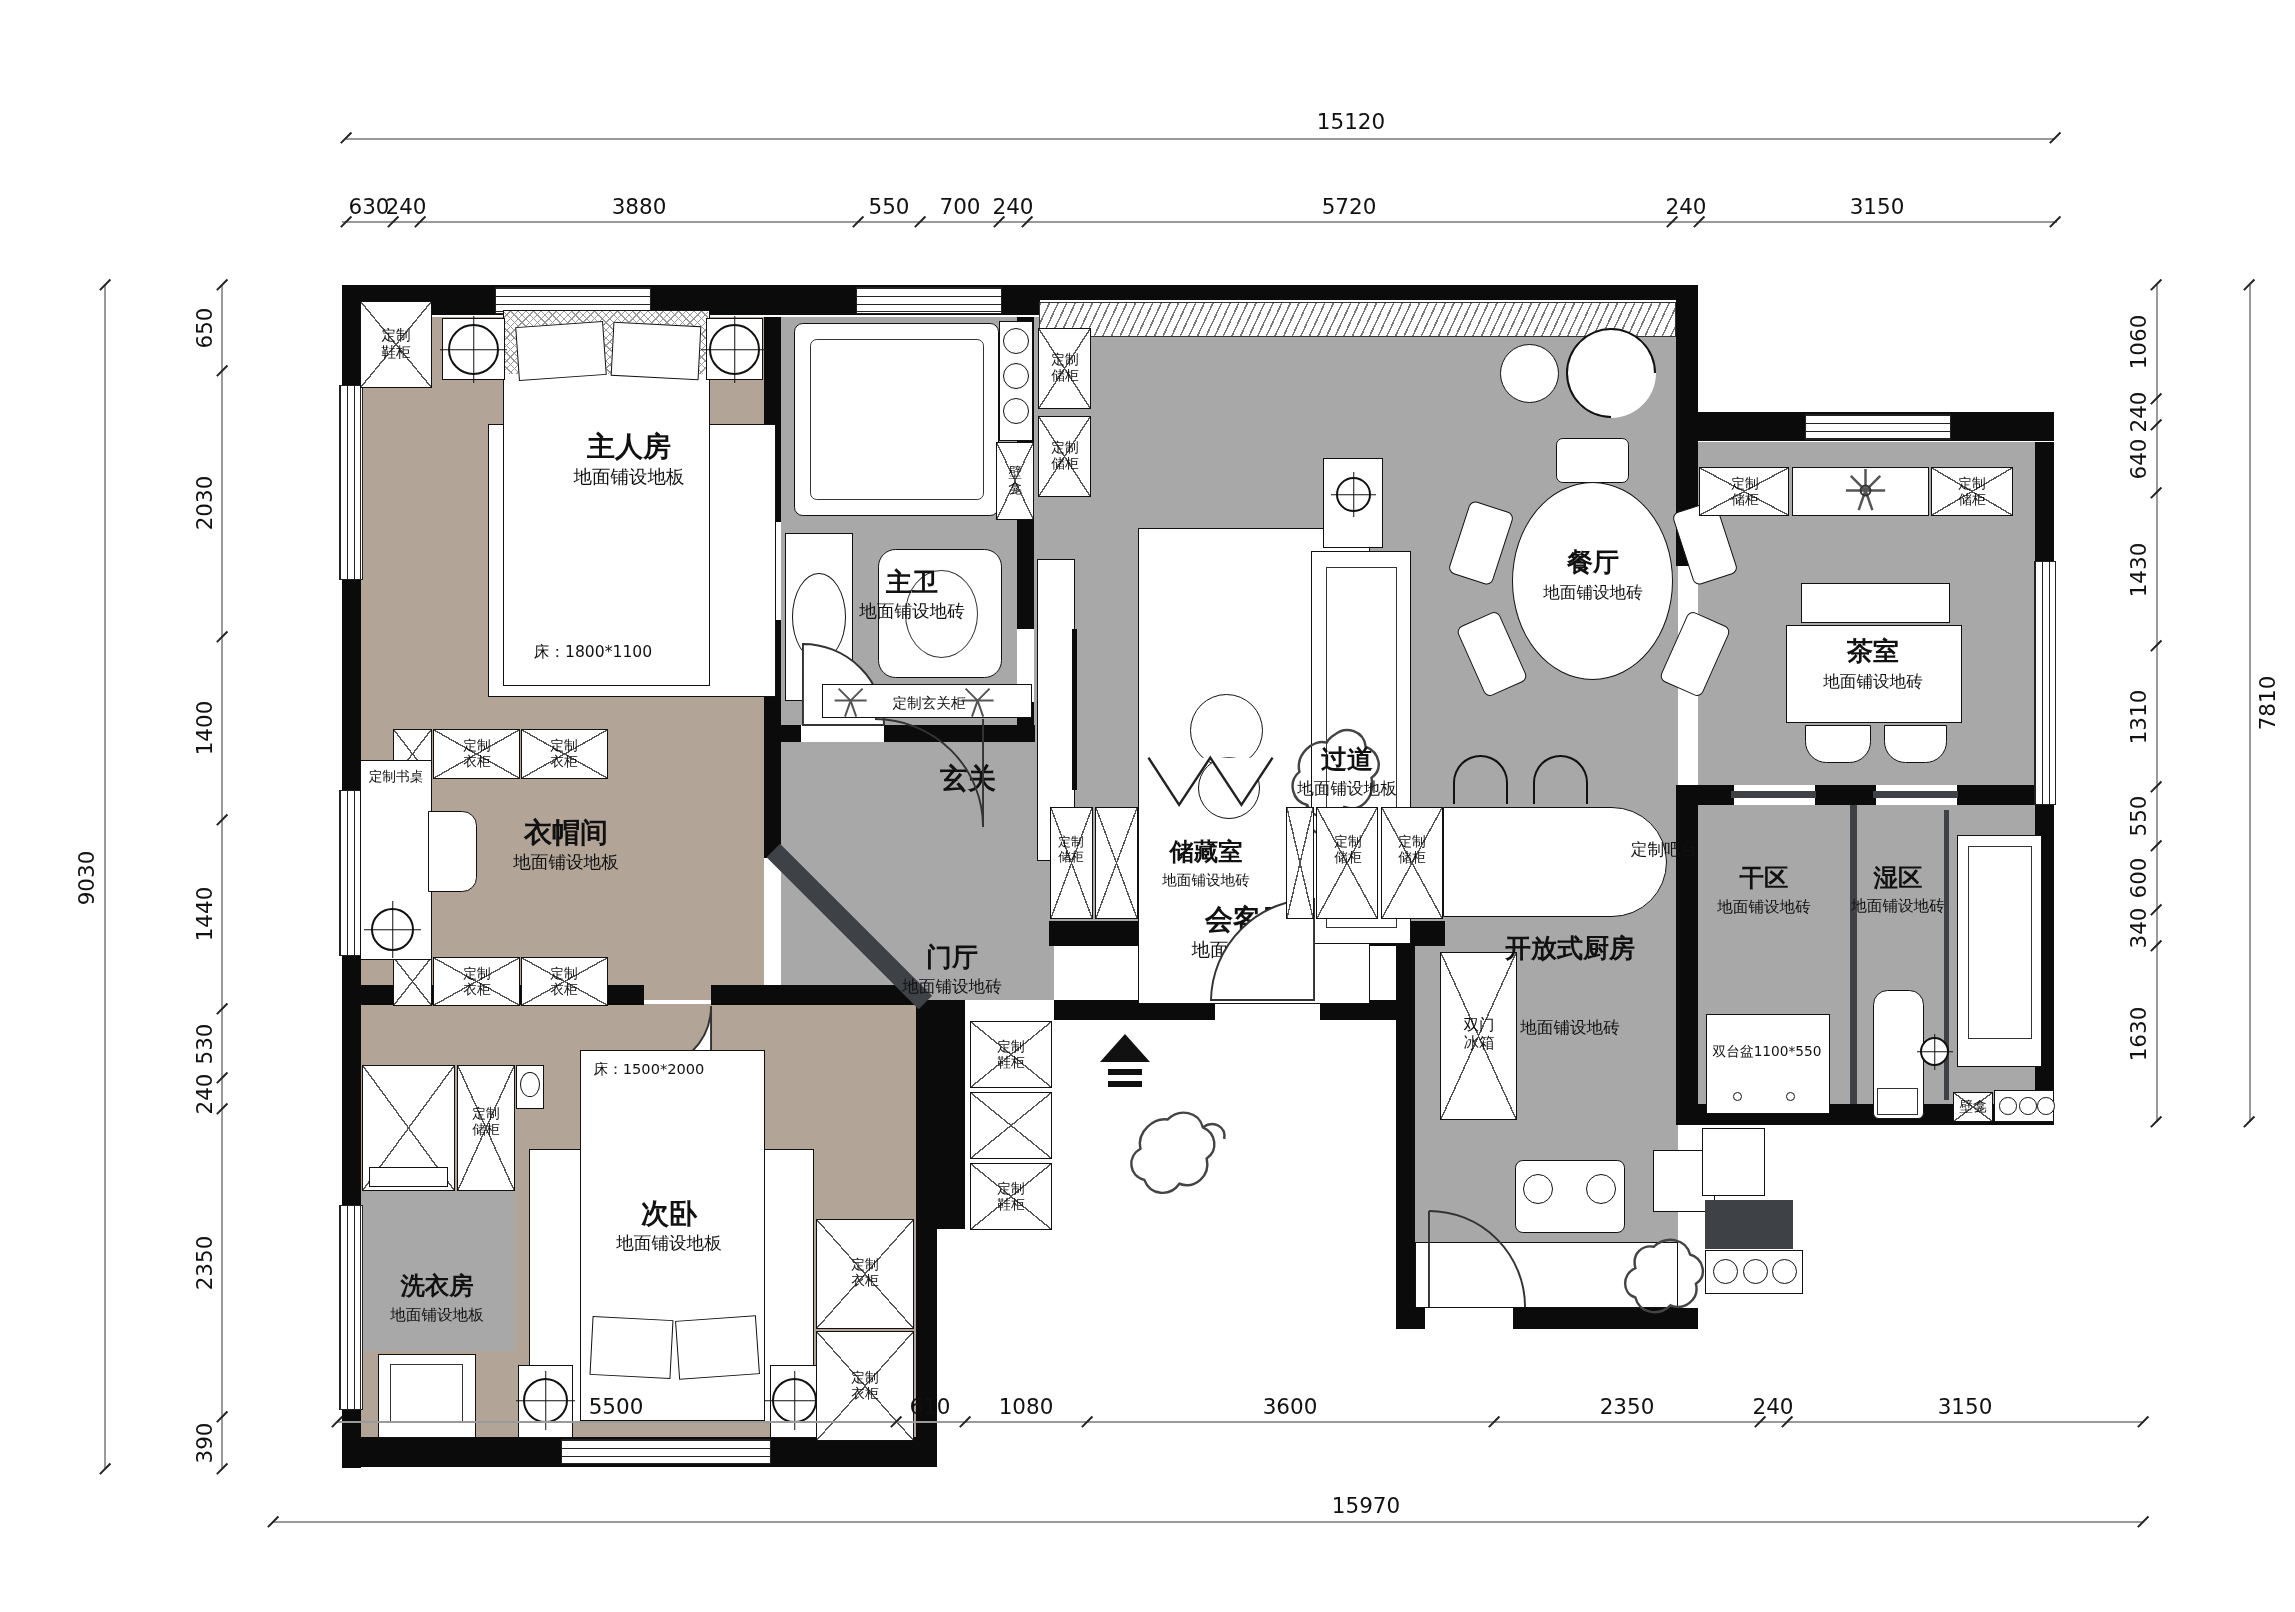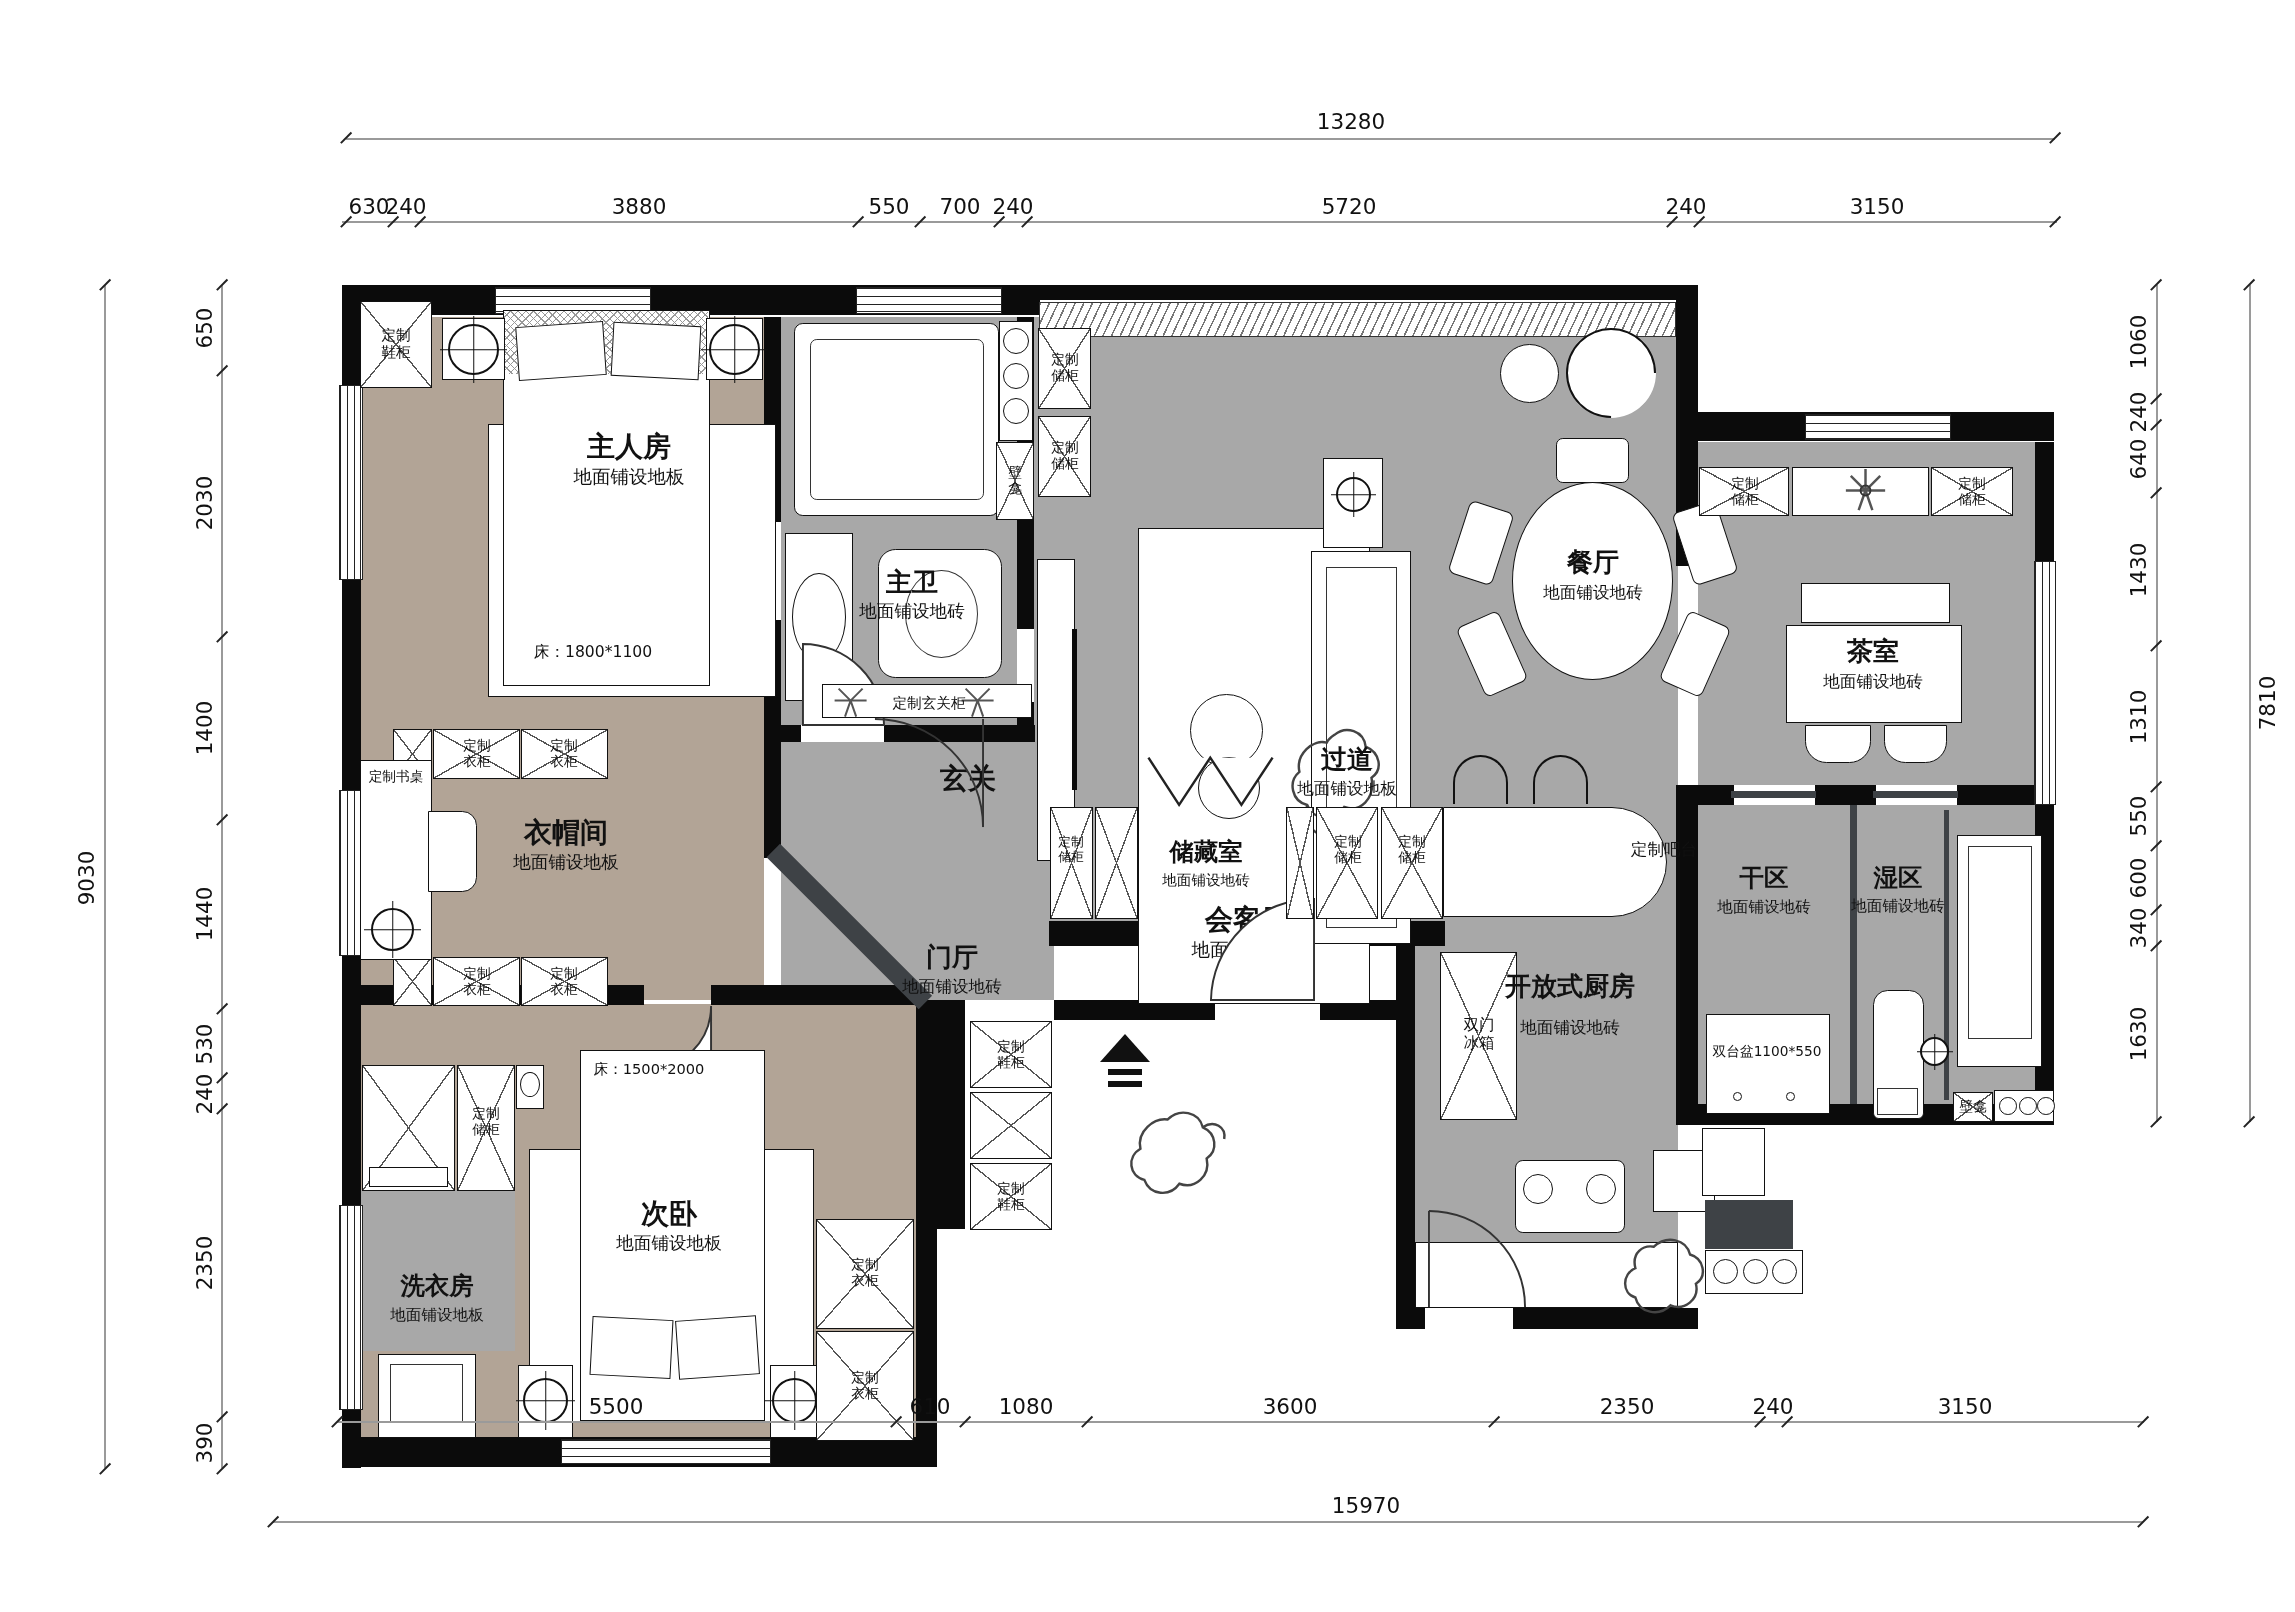--- a/index.html
+++ b/index.html
@@ -254,21 +254,21 @@
   <b class="lbl t28 wrap" style="left:1348px;top:850px;width:31px;">定制储柜</b>
   <i class="xbox" style="left:1381px;top:807px;width:62px;height:112px;"></i>
   <b class="lbl t28 wrap" style="left:1412px;top:850px;width:31px;">定制储柜</b>
   <i class="furn" style="left:1443px;top:807px;width:224px;height:110px;border-radius:0 55px 55px 0;"></i>
   <b class="lbl t34" style="left:1664px;top:850px;">定制吧台</b>
   <i class="stool" style="left:1453px;top:755px;width:55px;height:49px;"></i>
   <i class="stool" style="left:1533px;top:755px;width:55px;height:49px;"></i>
 
   <i class="xbox" style="left:1440px;top:952px;width:77px;height:168px;"></i>
   <b class="lbl t32 wrap" style="left:1479px;top:1035px;width:35px;">双门冰箱</b>
-  <b class="lbl t54" style="left:1570px;top:986px;">开放式厨房</b>
+  <b class="lbl t54" style="left:1570px;top:948px;">开放式厨房</b>
   <b class="lbl t34" style="left:1570px;top:1028px;">地面铺设地砖</b>
   <i class="furn thin" style="left:1415px;top:1242px;width:263px;height:66px;"></i>
   <i class="furn" style="left:1515px;top:1160px;width:110px;height:73px;border-radius:7.8px;"></i>
   <i class="circle" style="left:1523px;top:1174px;width:30px;height:30px;"></i>
   <i class="circle" style="left:1586px;top:1174px;width:30px;height:30px;"></i>
   <i class="furn thin" style="left:1653px;top:1150px;width:62px;height:62px;"></i>
   <svg style="left:1610px;top:1229px;" width="122" height="93" viewBox="0 0 125 95">
       <path d="M45,18 C58,6 78,10 82,26 C96,30 100,48 88,56 C92,72 76,84 62,78 C50,90 30,86 26,70 C12,66 12,46 26,40 C22,24 34,16 45,18 Z" fill="none" stroke="#444" stroke-width="2.5"></path>
     </svg>
   <svg style="left:1427px;top:1209px;" width="100" height="100" viewBox="0 0 205 205">
@@ -324,21 +324,21 @@
   <i class="target" style="left:523px;top:1378px;width:45px;height:45px;"></i>
   <i class="furn thin" style="left:770px;top:1365px;width:49px;height:73px;"></i>
   <i class="target" style="left:772px;top:1378px;width:45px;height:45px;"></i>
   <i class="xbox" style="left:816px;top:1219px;width:98px;height:110px;"></i>
   <b class="lbl t28 wrap" style="left:865px;top:1273px;width:32px;">定制衣柜</b>
   <i class="xbox" style="left:816px;top:1331px;width:98px;height:110px;"></i>
   <b class="lbl t28 wrap" style="left:865px;top:1386px;width:32px;">定制衣柜</b>
 
   <i class="dline" style="left:346px;top:138px;width:1709px;height:1.5px;"></i>
   <i class="dline" style="left:342px;top:221px;width:1715px;height:1.5px;"></i>
-  <b class="lbl dim" style="left:1351px;top:122px;">13280</b>
+  <b class="lbl dim" style="left:1351px;top:122px;">15120</b>
   <i class="tick" style="left:346px;top:138px;"></i>
     <i class="tick" style="left:2055px;top:138px;"></i>
   <i class="tick" style="left:346px;top:222px;"></i>
     <i class="tick" style="left:393px;top:222px;"></i>
     <i class="tick" style="left:420px;top:222px;"></i>
     <i class="tick" style="left:858px;top:222px;"></i>
     <i class="tick" style="left:920px;top:222px;"></i>
     <i class="tick" style="left:999px;top:222px;"></i>
     <i class="tick" style="left:1027px;top:222px;"></i>
     <i class="tick" style="left:1672px;top:222px;"></i>

